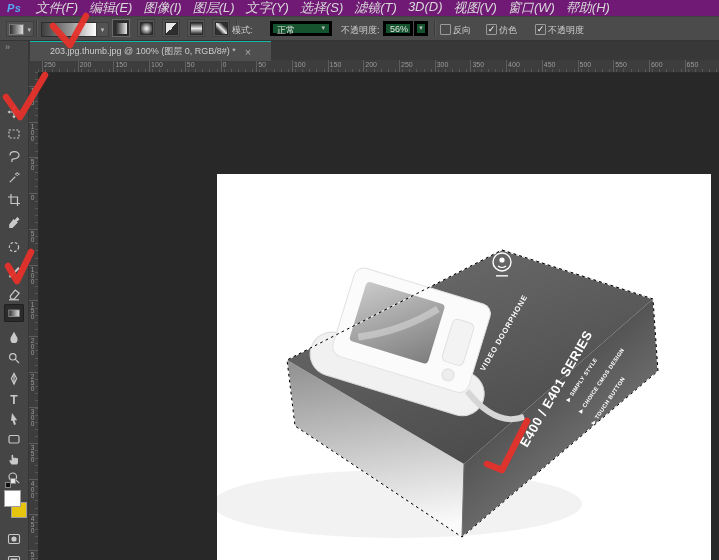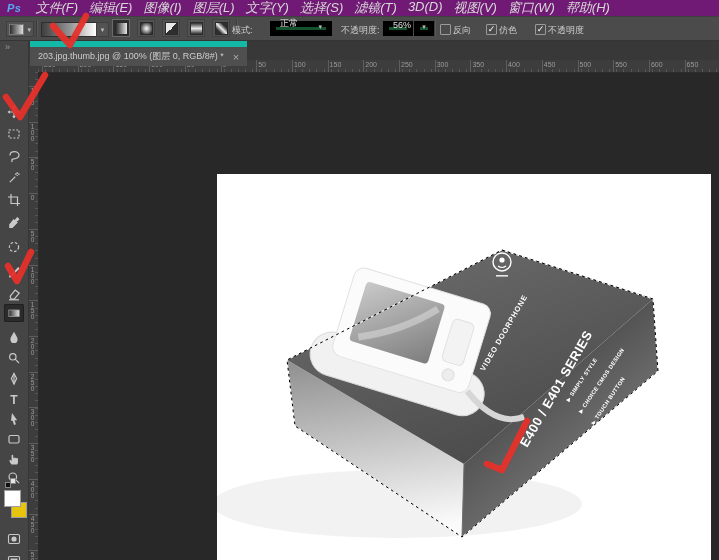--- a/index.html
+++ b/index.html
@@ -21,36 +21,36 @@
   .chev{color:#bdbdbd;font-size:7px;line-height:7px;}
   .grad-preview{position:absolute;left:41px;top:5px;width:54px;height:13px;border:1px solid #2e2e2e;
                 background:linear-gradient(90deg,#3f3f3f 0%,#9a9a9a 55%,#ffffff 100%);}
   .grad-chev{position:absolute;left:96px;top:5px;width:11px;height:13px;border:1px solid #3e3e3e;background:#525252;
              color:#bdbdbd;font-size:7px;display:flex;align-items:center;justify-content:center;}
   .gtype{position:absolute;top:2px;width:18px;height:18px;box-sizing:border-box;border:1px solid #414141;
          background:#525252;display:flex;align-items:center;justify-content:center;}
   .gtype.sel{background:#2e2e2e;border-color:#6a6a6a;}
   .gtype .g{width:11px;height:11px;border:1px solid #2a2a2a;}
   .olabel{position:absolute;top:7px;color:#cfcfcf;font-size:9px;white-space:nowrap;}
-  .oselect{position:absolute;top:4px;height:15px;background:#14532d;border:6px solid #000000;color:#e2e2e2;
-           font-size:9px;display:flex;align-items:flex-end;justify-content:space-between;padding:0 4px;box-sizing:border-box;}
+  .oselect{position:absolute;top:4px;height:15px;background:#14532d;border:3px solid #000000;color:#e2e2e2;
+           font-size:9px;display:flex;align-items:flex-start;justify-content:space-between;padding:0 4px;box-sizing:border-box;}
   .cbox{position:absolute;top:7px;width:9px;height:9px;border:1px solid #9a9a9a;border-radius:1px;background:#4b4b4b;
         color:#fff;font-size:9px;line-height:8px;text-align:center;}
   .cblabel{position:absolute;top:7px;color:#cfcfcf;font-size:9px;white-space:nowrap;}
   
   .toolbar{position:absolute;left:0;top:41px;width:28px;height:519px;background:#454545;
            border-right:1px solid #363636;z-index:5;}
   .collapse{position:absolute;left:5px;top:1px;color:#9e9e9e;font-size:9px;}
   .tool{position:absolute;left:4px;width:20px;height:18px;display:flex;align-items:center;justify-content:center;border-radius:2px;}
   .tool.sel{background:#2b2b2b;box-shadow:0 0 0 1px #1f1f1f inset;}
   .swatch{position:absolute;box-sizing:border-box;border:1px solid #9d9d9d;}
   
   .tabbar{position:absolute;left:28px;top:40px;width:691px;height:20px;background:#383838;z-index:4;}
   .tab{position:absolute;left:2px;top:1px;height:19px;background:#4f4f4f;color:#cccccc;font-size:9px;
-       display:flex;align-items:center;padding:0 8px;gap:9px;border-top:6px solid #14b8a6;}
+       display:flex;align-items:center;padding:0 20px;gap:9px;border-top:1px solid #14b8a6;}
   .tab .close{color:#aaaaaa;font-size:11px;line-height:10px;}
   .hruler{position:absolute;left:38px;top:60px;width:681px;height:12px;background:#3d3d3d;
           border-bottom:1px solid #2c2c2c;overflow:hidden;z-index:3;
           background-image:repeating-linear-gradient(90deg,#565656 0 1px,transparent 1px 7.14px);
           background-size:100% 3px;background-position:0 100%;background-repeat:no-repeat;}
   .vruler{position:absolute;left:28px;top:72px;width:10px;height:488px;background:#3d3d3d;
           border-right:1px solid #2c2c2c;overflow:hidden;z-index:3;
           background-image:repeating-linear-gradient(180deg,#565656 0 1px,transparent 1px 7.14px);
           background-size:3px 100%;background-position:100% 0;background-repeat:no-repeat;}
   .corner{position:absolute;left:28px;top:60px;width:10px;height:12px;background:#3d3d3d;

